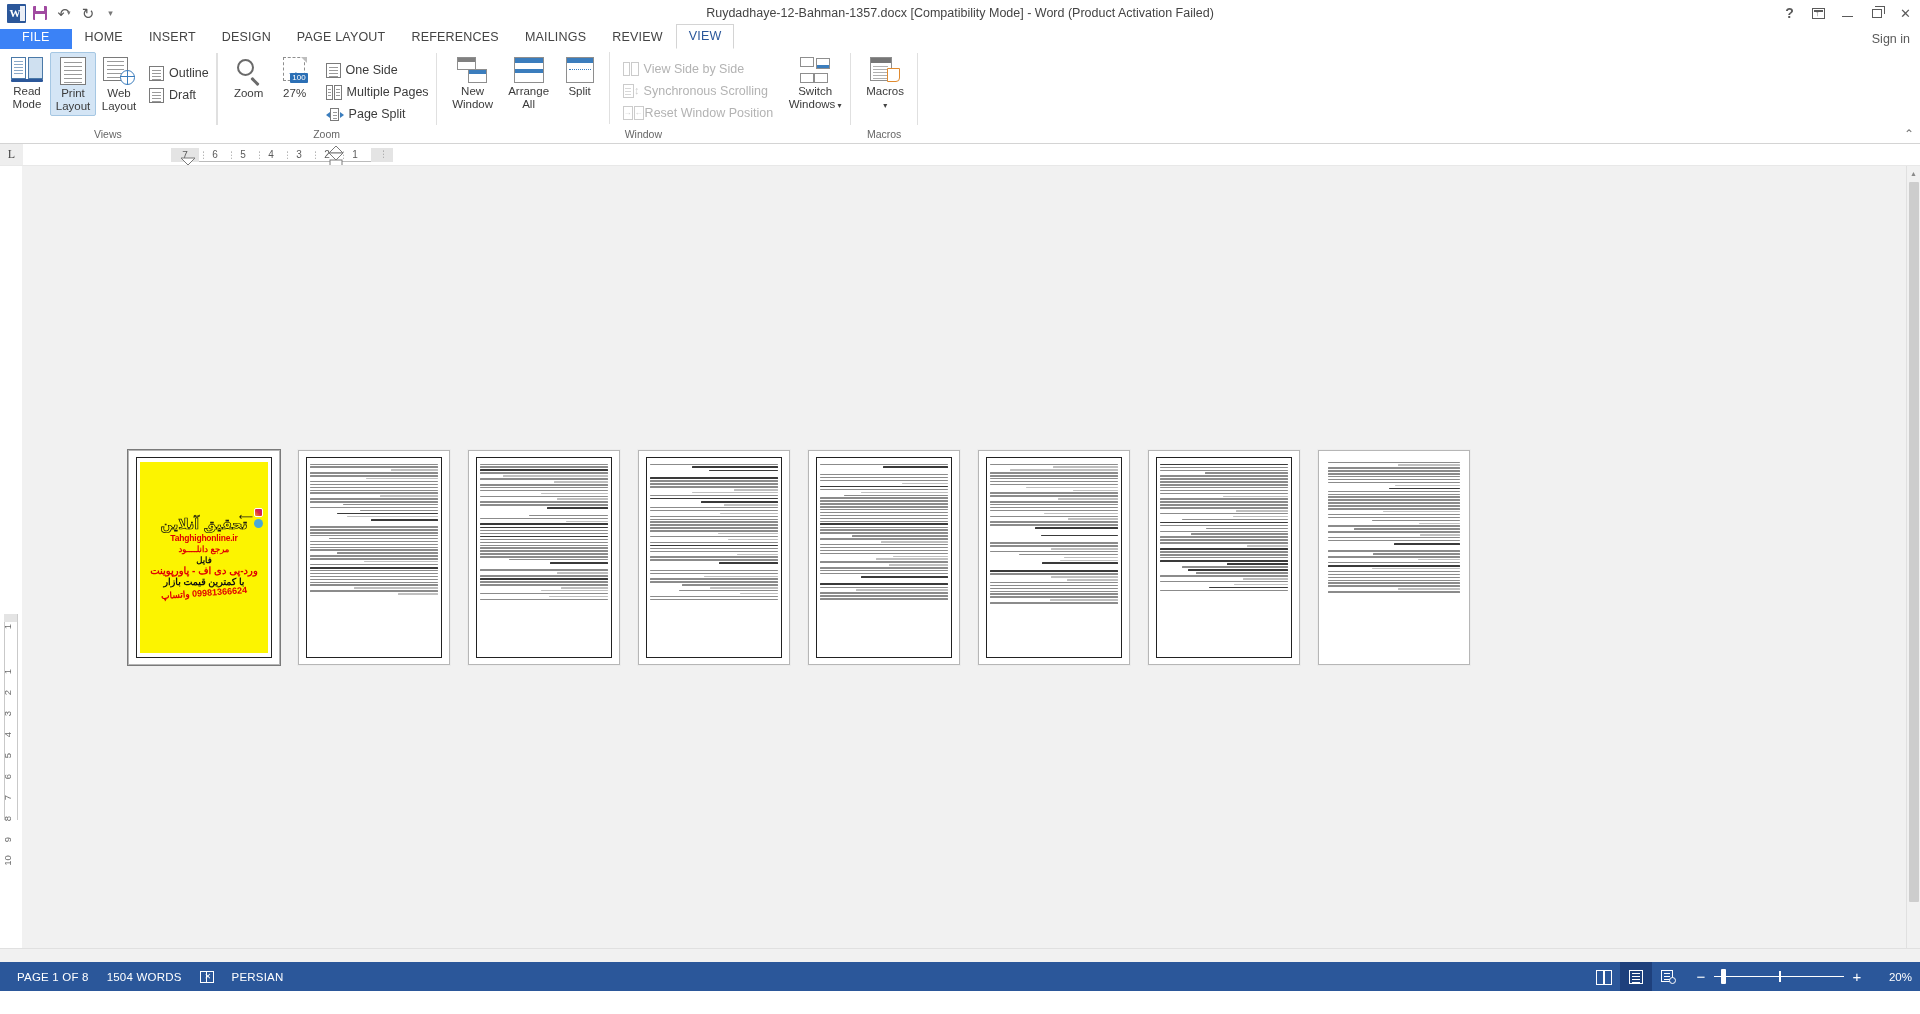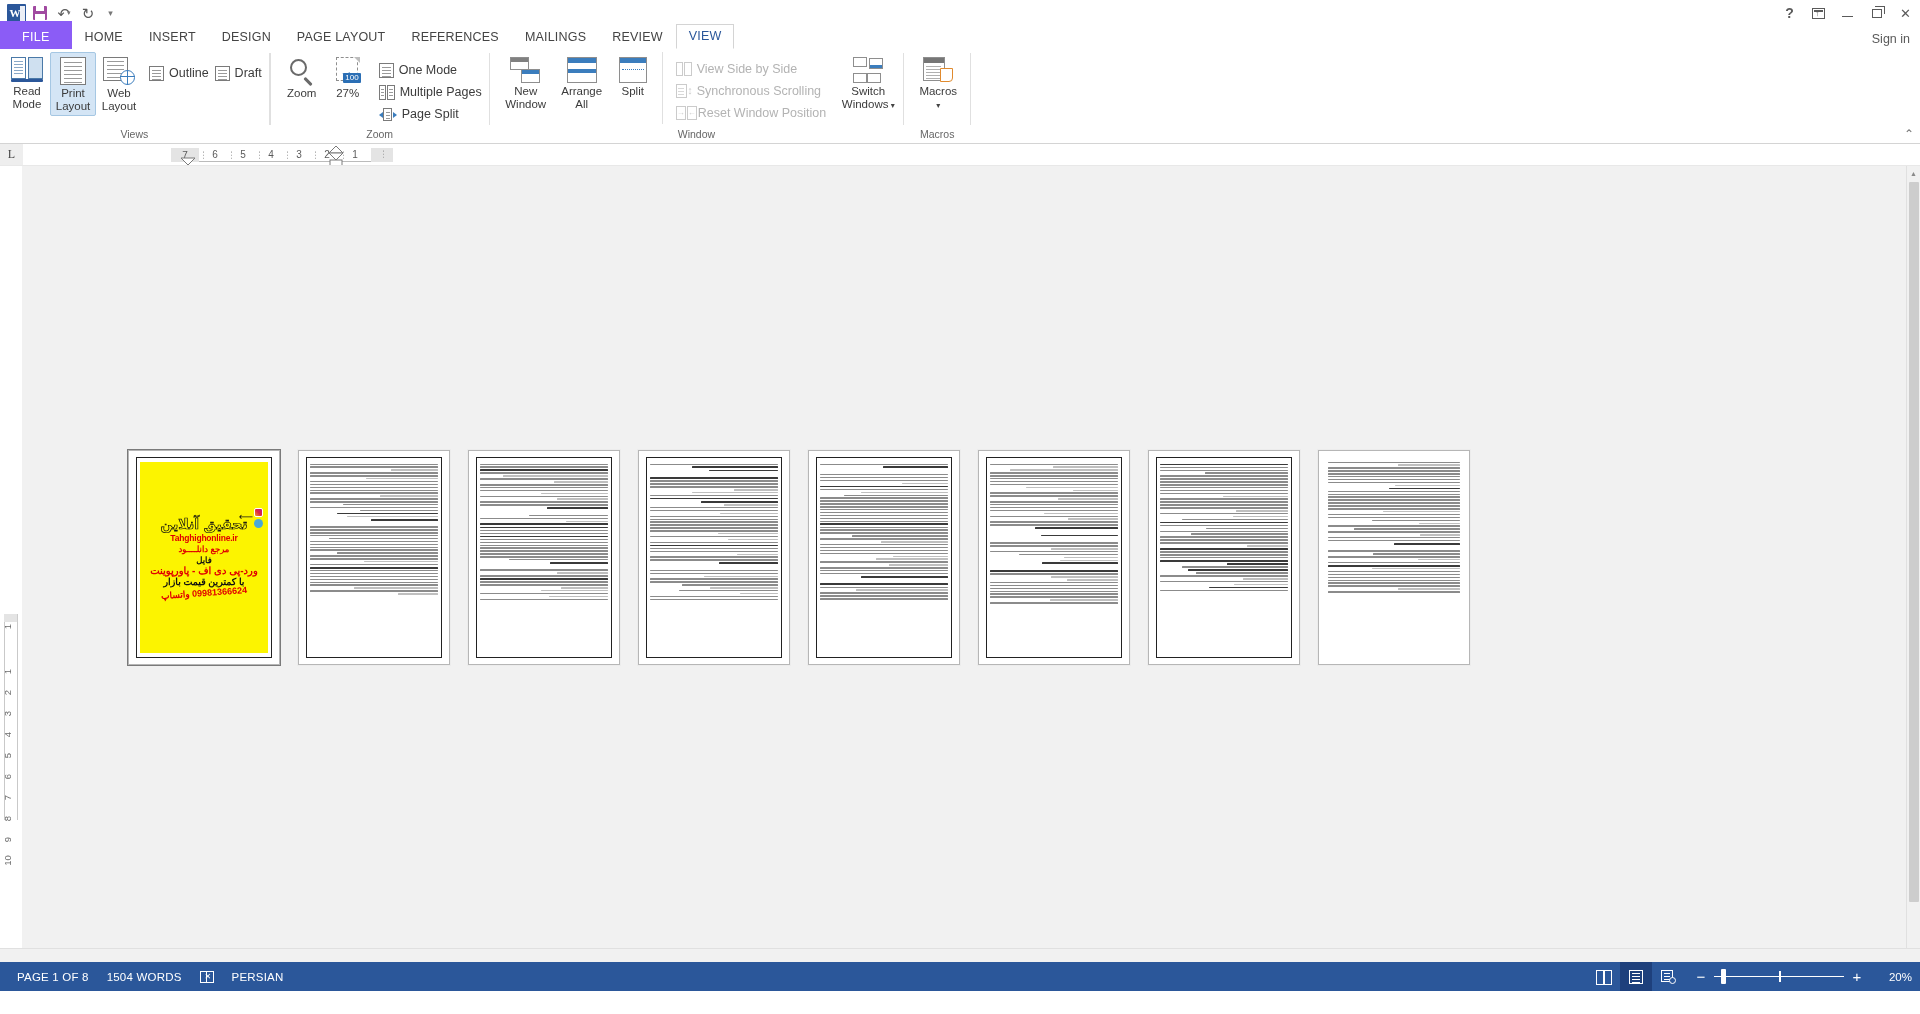--- a/index.html
+++ b/index.html
@@ -83,22 +83,22 @@
   
   .tabsrow {
     height: 23px; background: #ffffff; display: flex; align-items: flex-end;
     position: relative;
   }
   .tab {
     font-size: 12.5px; color: #444; padding: 3px 13px 4px 13px;
     letter-spacing: .2px; cursor: default; line-height: 16px;
   }
   .tab.file {
-    background: #8b5cf6; color: #fff; font-size: 12.5px;
-    padding: 8px 22px 4px 22px; letter-spacing: .3px;
+    background: #3b82f6; color: #fff; font-size: 12.5px;
+    padding: 0 22px 4px 22px; letter-spacing: .3px;
   }
   .tab.active {
     background: #fff; color: #2b579a;
     border: 1px solid #d4d4d4; border-bottom: 1px solid #fff;
     position: relative; z-index: 3; padding: 3px 12px 4px 12px;
   }
   .signin {
     position: absolute; right: 10px; bottom: 3px; font-size: 12.5px; color: #5a5a5a;
   }
 
@@ -359,20 +359,21 @@
         <span class="arrow-ico">↶</span>
         <span class="tiny-caret">▾</span>
       </div>
     <div class="qat-btn">
         <span class="arrow-ico">↻</span>
       </div>
     <div class="qat-btn">
         <span class="tiny-caret" style="font-size:9px">▾</span>
       </div>
   </div>
+  <div class="title-text">Ruydadhaye-12-Bahman-1357.docx [Compatibility Mode] - Word (Product Activation Failed)</div>
   <div class="wincontrols">
     <div class="wc">
         <span class="ico-help">?</span>
       </div>
     <div class="wc">
         <span class="ico-ribbondisp"></span>
       </div>
     <div class="wc">
         <span class="ico-min"></span>
       </div>
@@ -430,21 +431,21 @@
               <i style="top:3px"></i>
               <i style="top:7px"></i>
               <i style="top:11px"></i>
               <i style="top:15px"></i>
               <i style="top:19px"></i>
             </div>
           <div class="globe"></div>
         </div>
         <div class="lbl"><span>Web</span><br><span>Layout</span></div>
       </div>
-      <div style="display:flex;flex-direction:row;padding-top:10px;margin-left:4px">
+      <div style="display:flex;flex-direction:column;padding-top:10px;margin-left:4px">
         <div class="small-row">
           <span class="i-minipg">
               <i style="top:3px"></i>
               <i style="top:6px"></i>
               <i style="top:9px"></i>
               <i style="top:12px"></i>
             </span>
           <span class="lb">Outline</span>
         </div>
         <div class="small-row">
@@ -483,21 +484,21 @@
         <div class="lbl">27%</div>
       </div>
       <div style="display:flex;flex-direction:column;padding-top:7px;margin-left:5px">
         <div class="small-row">
           <span class="i-minipg">
               <i style="top:3px"></i>
               <i style="top:6px"></i>
               <i style="top:9px"></i>
               <i style="top:12px"></i>
             </span>
-          <span class="lb">One Mode</span>
+          <span class="lb">One Side</span>
         </div>
         <div class="small-row">
           <span class="i-2pg">
               <div>
                 <i style="top:3px"></i>
                 <i style="top:6px"></i>
                 <i style="top:9px"></i>
               </div>
               <div>
                 <i style="top:3px"></i>

